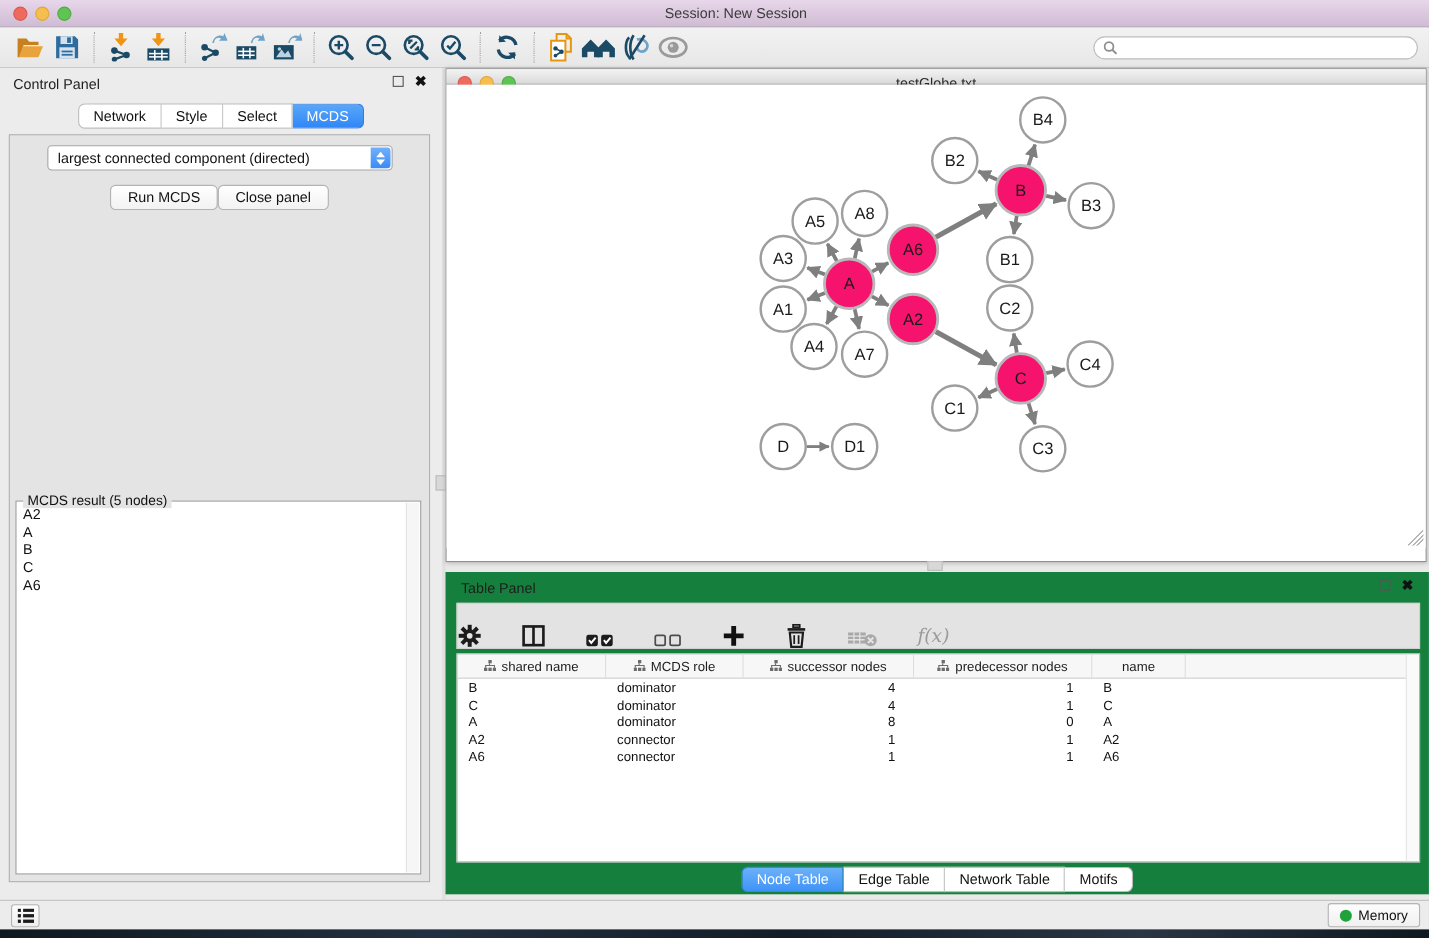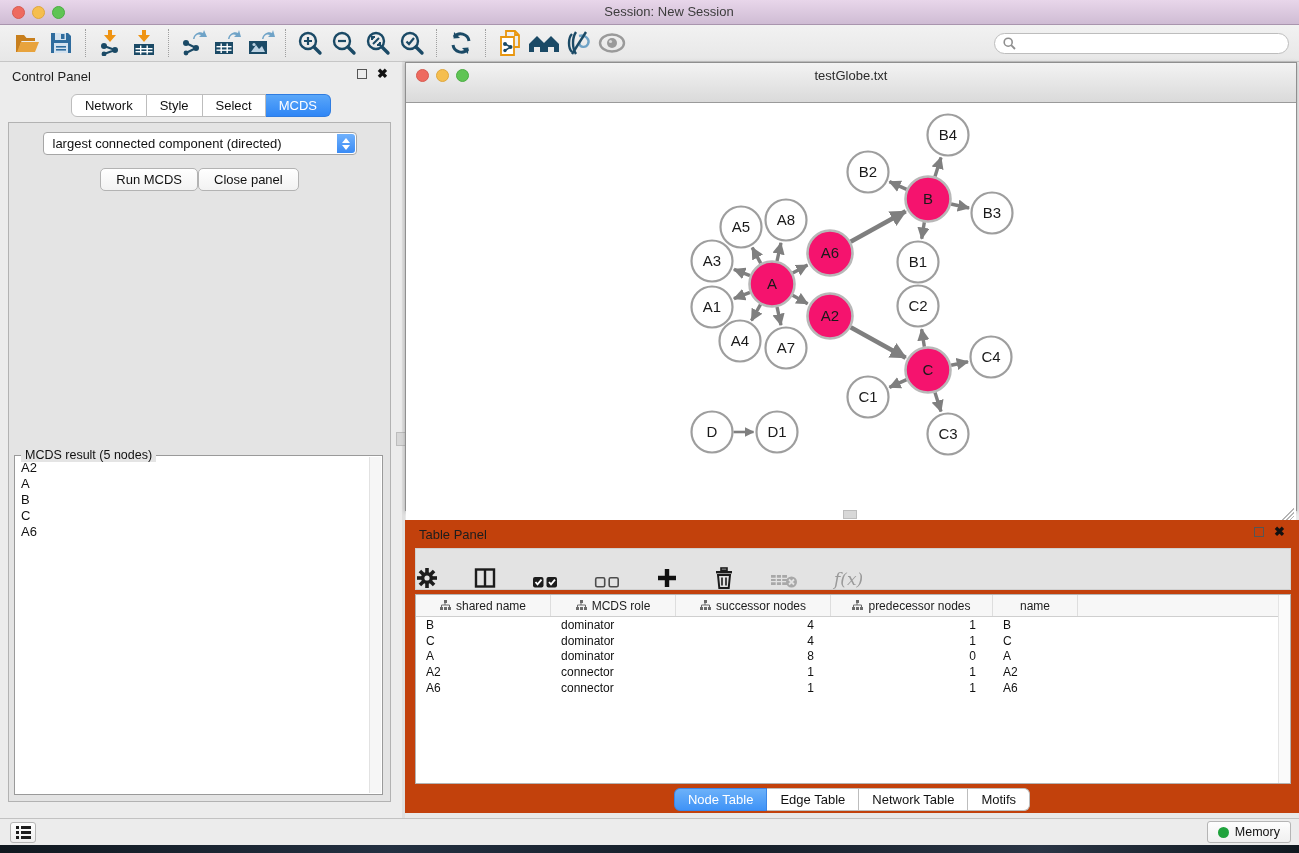--- a/index.html
+++ b/index.html
@@ -71,32 +71,32 @@
   
   .v-split { position:absolute; left:402px; top:0; bottom:0; width:3px; background:#e0e0e0; }
   .v-handle { position:absolute; left:396px; top:370px; width:10px; height:14px;
     background:#d8d8d8; border:1px solid #bdbdbd; }
   .h-handle { position:absolute; left:843px; top:448px; width:14px; height:9px;
     background:#d8d8d8; border:1px solid #bdbdbd; }
 
   
   .netwin { position:absolute; left:405px; top:0; width:892px; height:449px;
     border:1px solid #8f8f8f; background:#fff; box-shadow:0 1px 4px rgba(0,0,0,.25); }
-  .nw-title { position:relative; height:40px; background:linear-gradient(#f3f3f3,#dadada);
+  .nw-title { position:relative; height:14px; background:linear-gradient(#f3f3f3,#dadada);
     border-bottom:1px solid #9a9a9a; }
   .nw-title .title { position:absolute; left:0; right:0; top:5px; text-align:center; font-size:13px; color:#2b2b2b; }
   .nw-content { position:relative; width:100%; height:421px; background:#ffffff; overflow:hidden; }
   .grip { position:absolute; right:2px; bottom:2px; width:14px; height:14px;
     background:
       linear-gradient(135deg, transparent 48%, #b5b5b5 48%, #b5b5b5 54%, transparent 54%),
       linear-gradient(135deg, transparent 62%, #b5b5b5 62%, #b5b5b5 68%, transparent 68%),
       linear-gradient(135deg, transparent 76%, #b5b5b5 76%, #b5b5b5 82%, transparent 82%); }
 
   
-  .tpanel { position:absolute; left:405px; top:458px; right:0; bottom:5px; background:#c2410c; }
+  .tpanel { position:absolute; left:405px; top:458px; right:0; bottom:5px; background:#15803d; }
   .tp-toolbar { position:absolute; left:10px; right:8px; top:28px; height:42px;
     background:#e3e3e3; border:1px solid #d0d0d0; display:flex; align-items:flex-end; gap:36px; }
   .tp-table { position:absolute; left:10px; right:8px; top:74px; height:190px;
     background:#fff; border:1px solid #b3b3b3; overflow:hidden; }
   .thead { display:flex; height:22px; background:#f7f7f7; border-bottom:1px solid #cfcfcf; }
   .th { display:flex; align-items:center; justify-content:center; gap:5px;
     font-size:12px; color:#1c1c1c; border-right:1px solid #dedede; }
   .trow { display:flex; height:15.8px; align-items:center; }
   .td { font-size:12px; color:#111; overflow:hidden; white-space:nowrap; }
   .td.l { padding-left:10px; text-align:left; }

